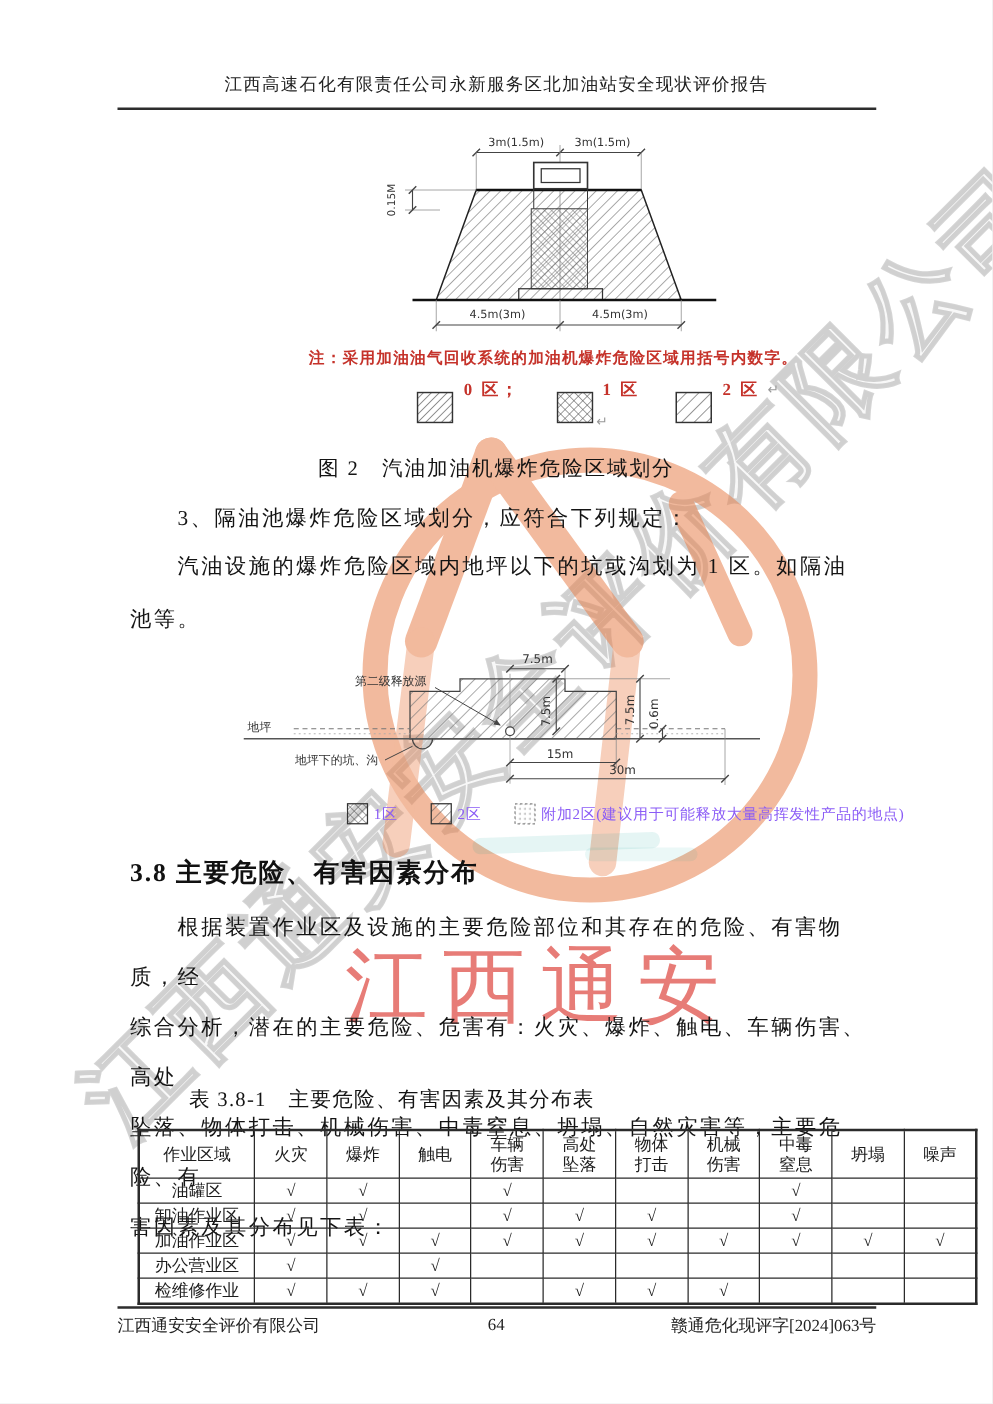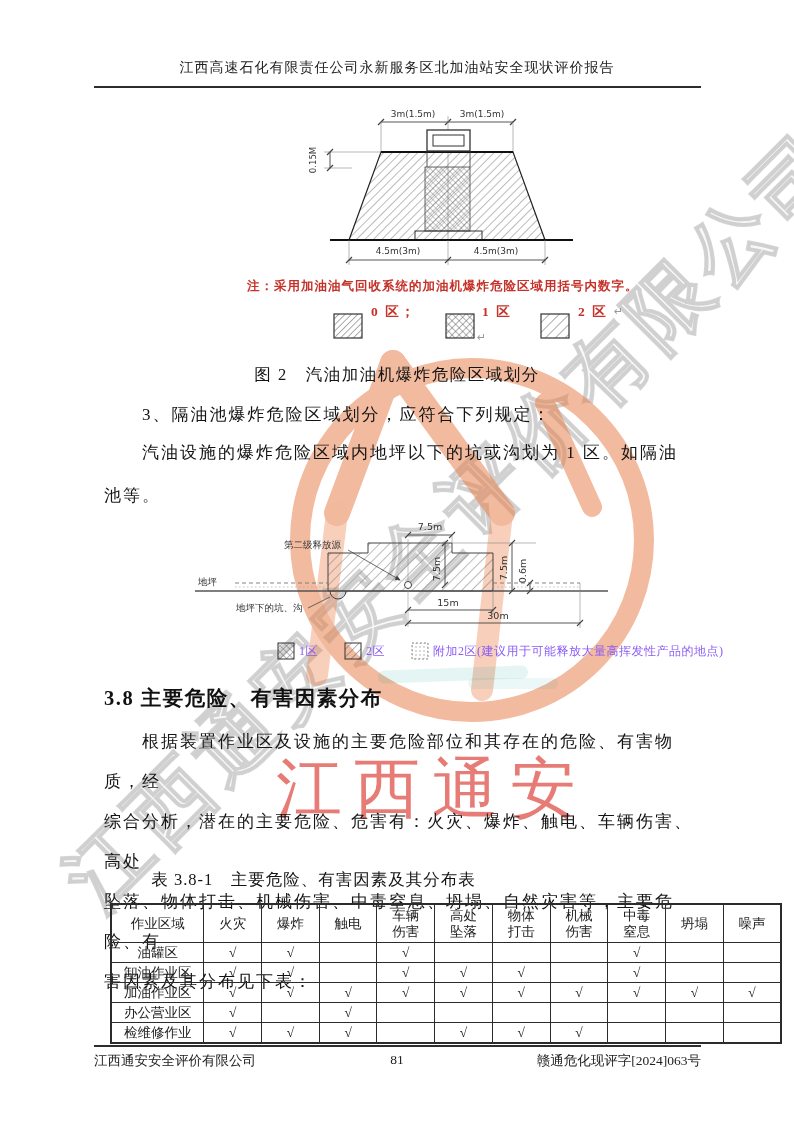--- a/index.html
+++ b/index.html
@@ -403,18 +403,18 @@
             <td></td>
             <td></td>
             <td></td>
           </tr>
         </tbody>
     </table>
 
     <div class="footer-rule"></div>
     <div class="doc-footer">
       <span class="footer-left">江西通安安全评价有限公司</span>
-      <span class="footer-page">81</span>
+      <span class="footer-page">64</span>
       <span class="footer-right">赣通危化现评字[2024]063号</span>
     </div>
 
   </div>
 </div>
 
 </body></html>

